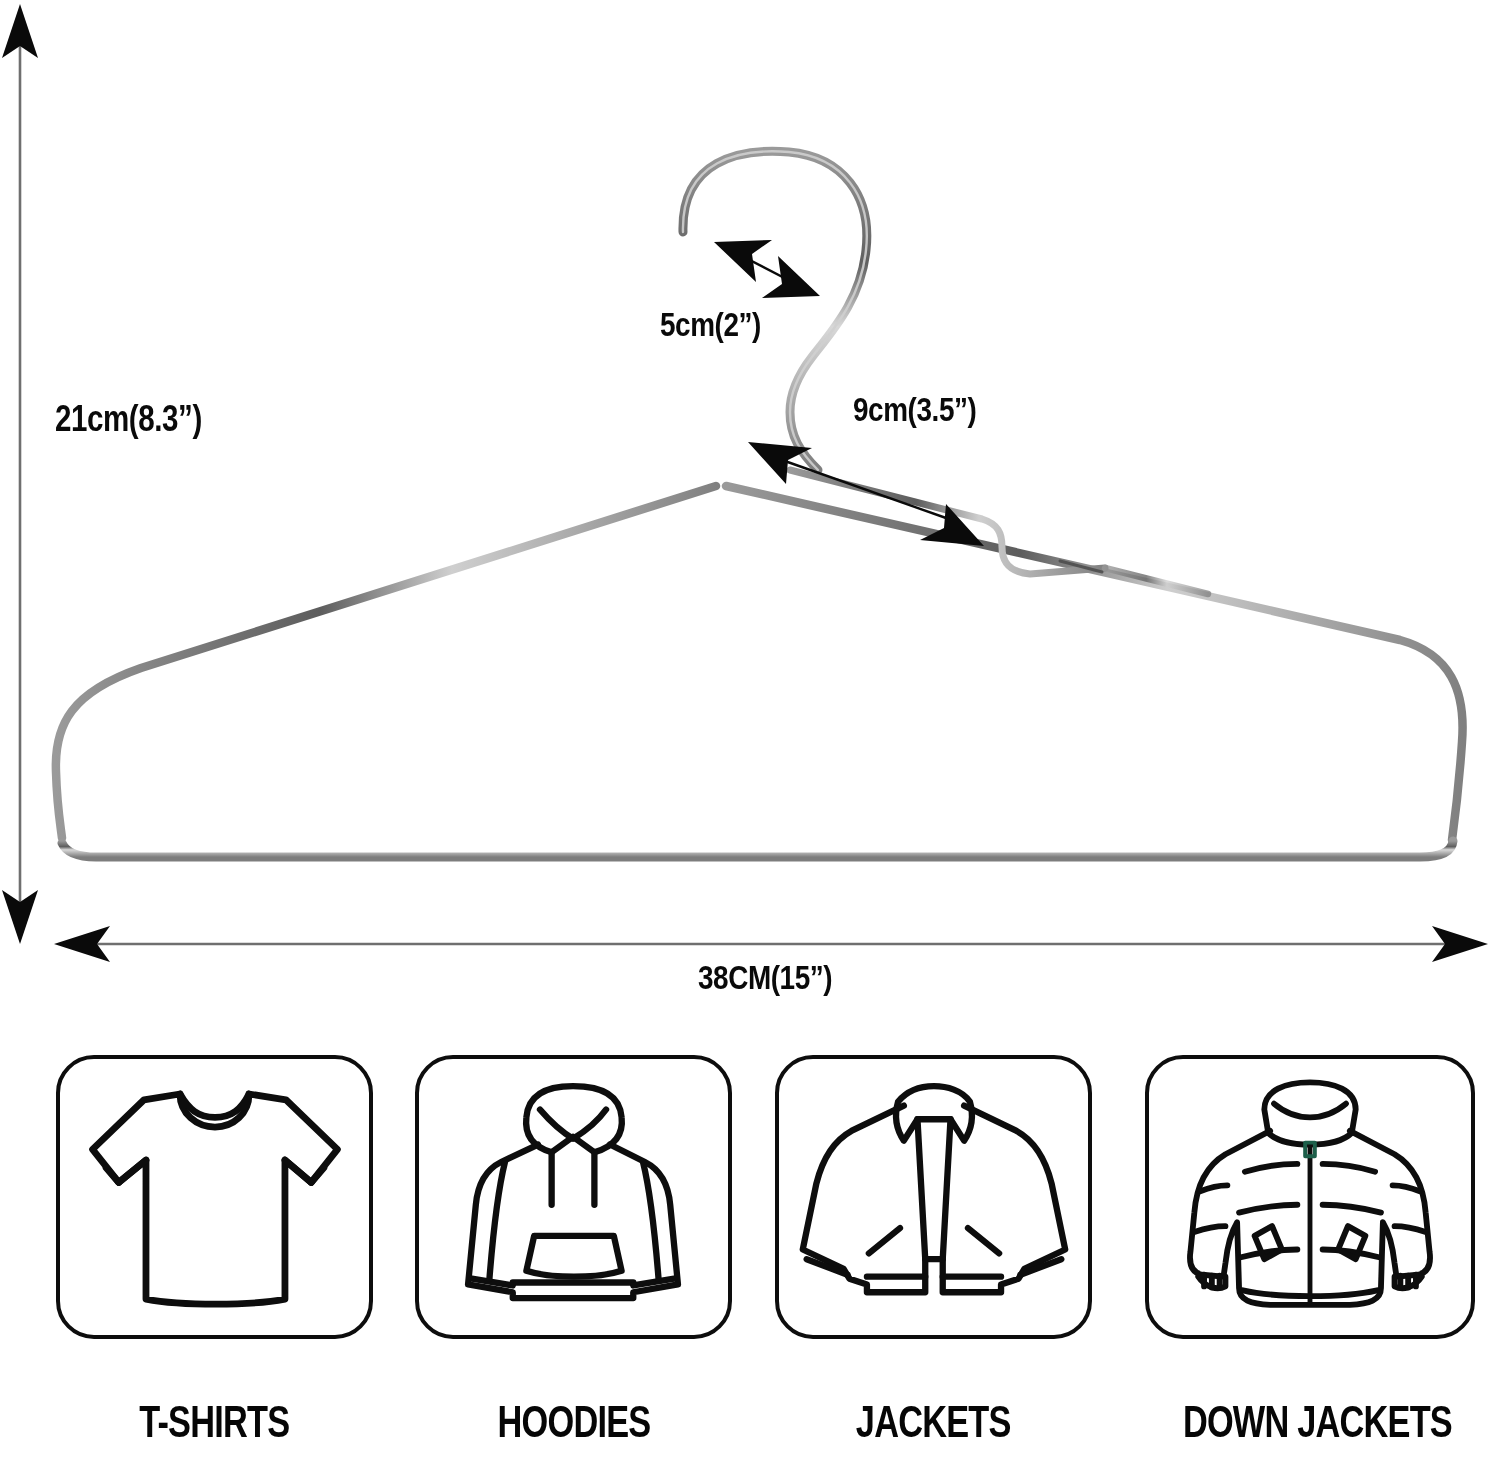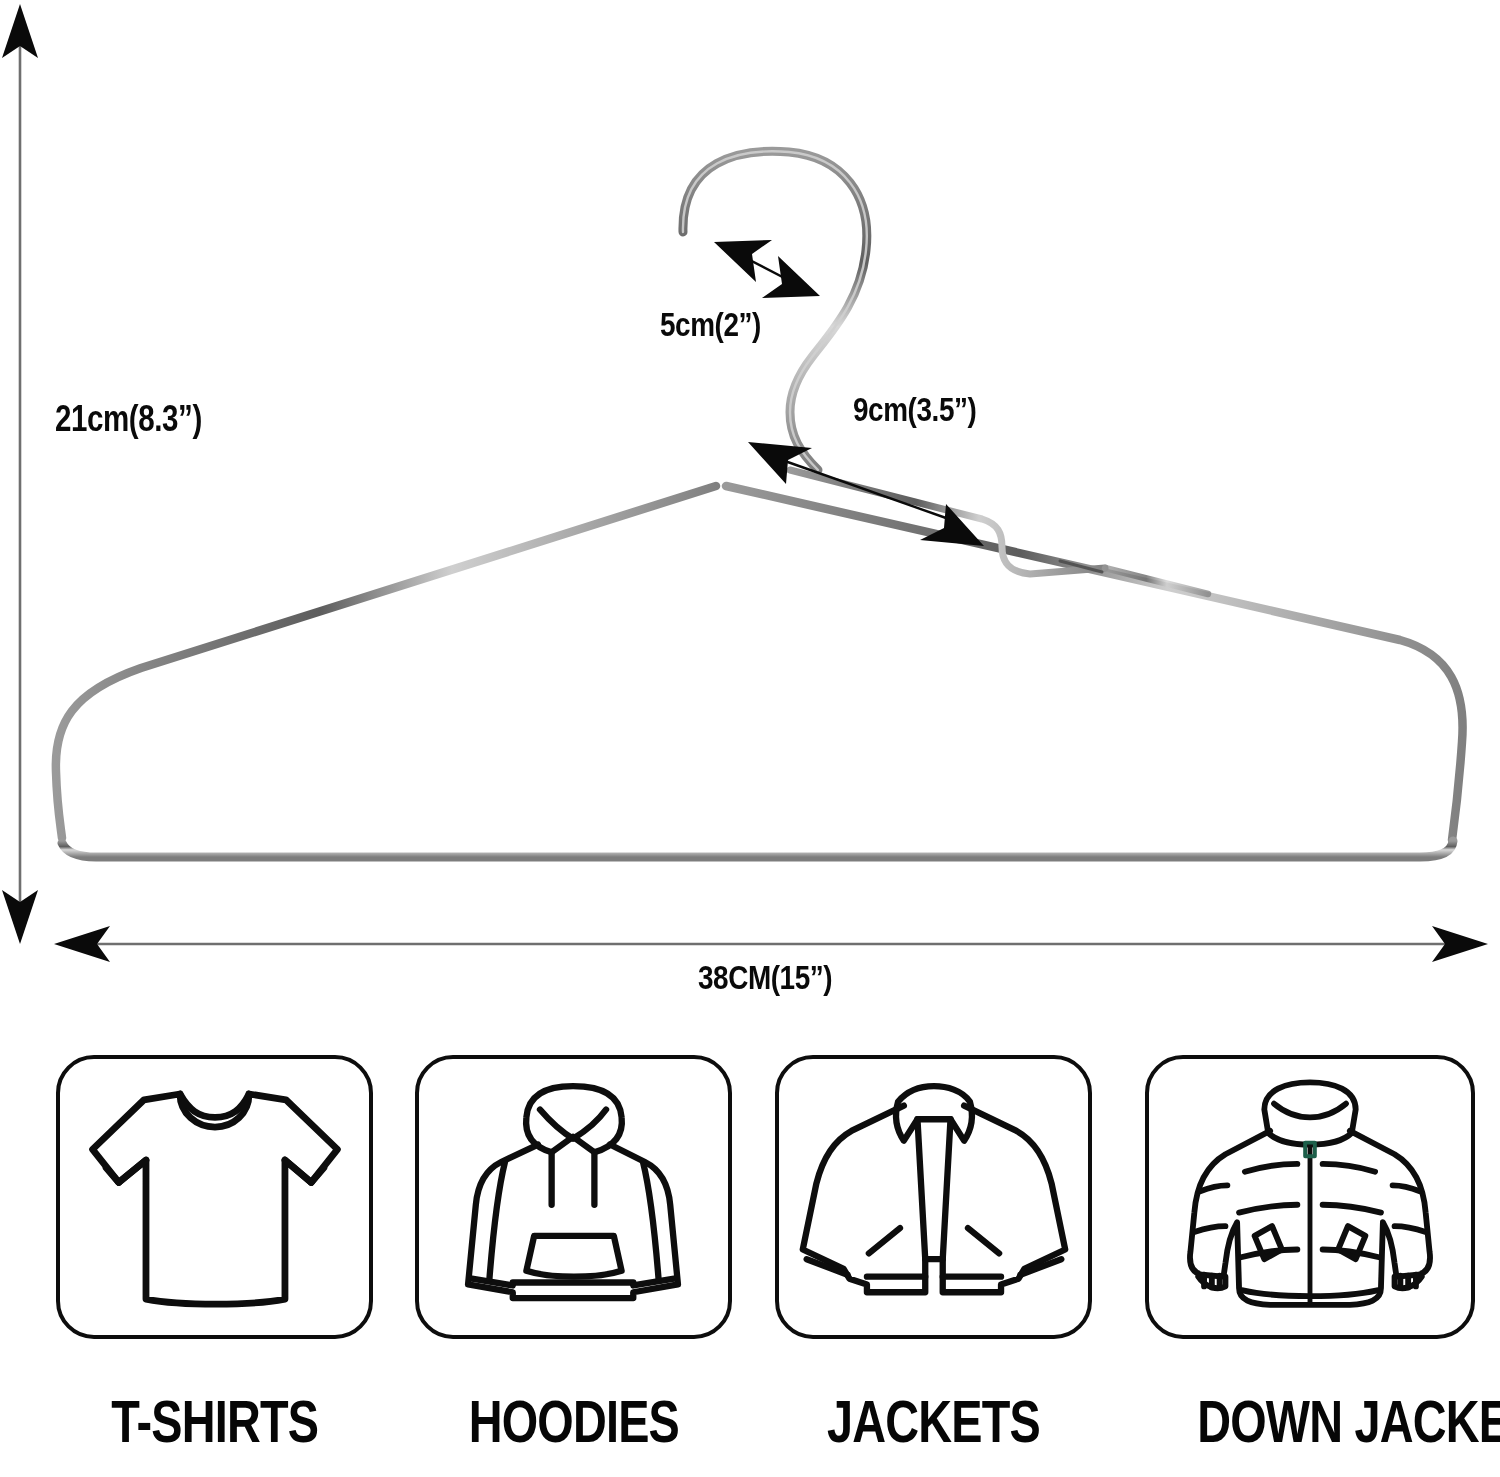--- a/index.html
+++ b/index.html
@@ -87,21 +87,21 @@
     height: 100%;
   }
   .cat-label {
     position: absolute;
     top: 336px;
     left: 0;
     width: 317px;
     text-align: center;
     font-family: "Liberation Sans Narrow", "Liberation Sans", sans-serif;
     font-weight: bold;
-    font-size: 60px;
+    font-size: 44px;
     line-height: 62px;
     color: #060606;
     letter-spacing: -1px;
     white-space: nowrap;
   }
   .cat-label span {
     display: inline-block;
     transform: scaleX(0.78);
     transform-origin: center center;
   }

